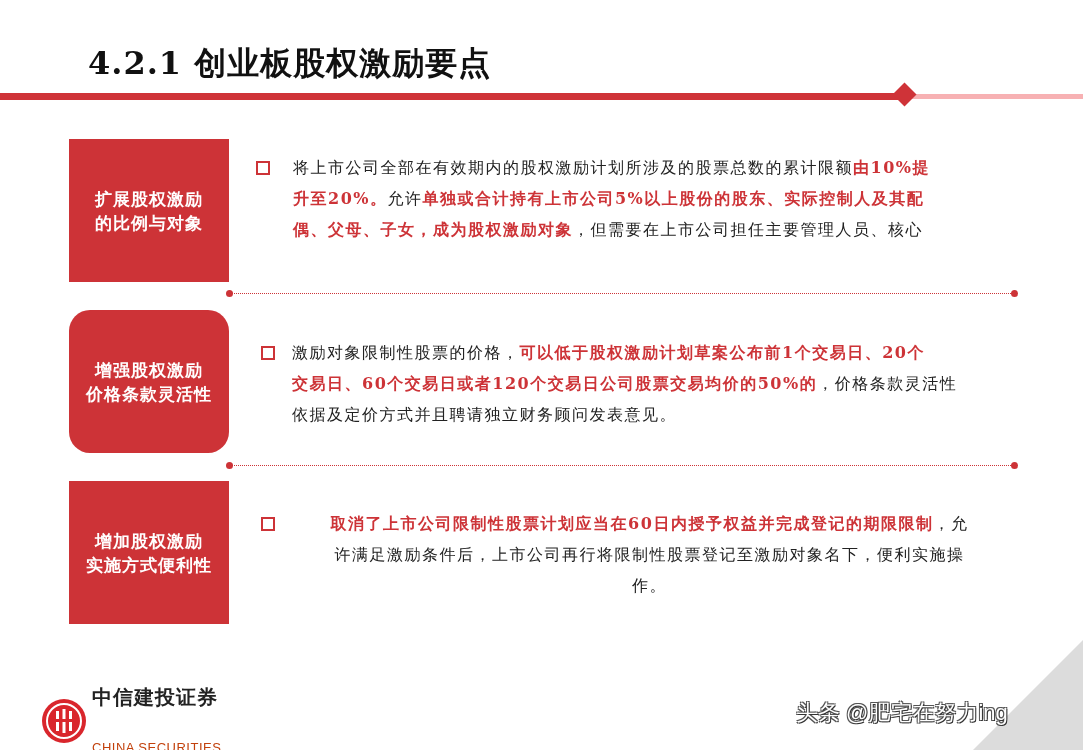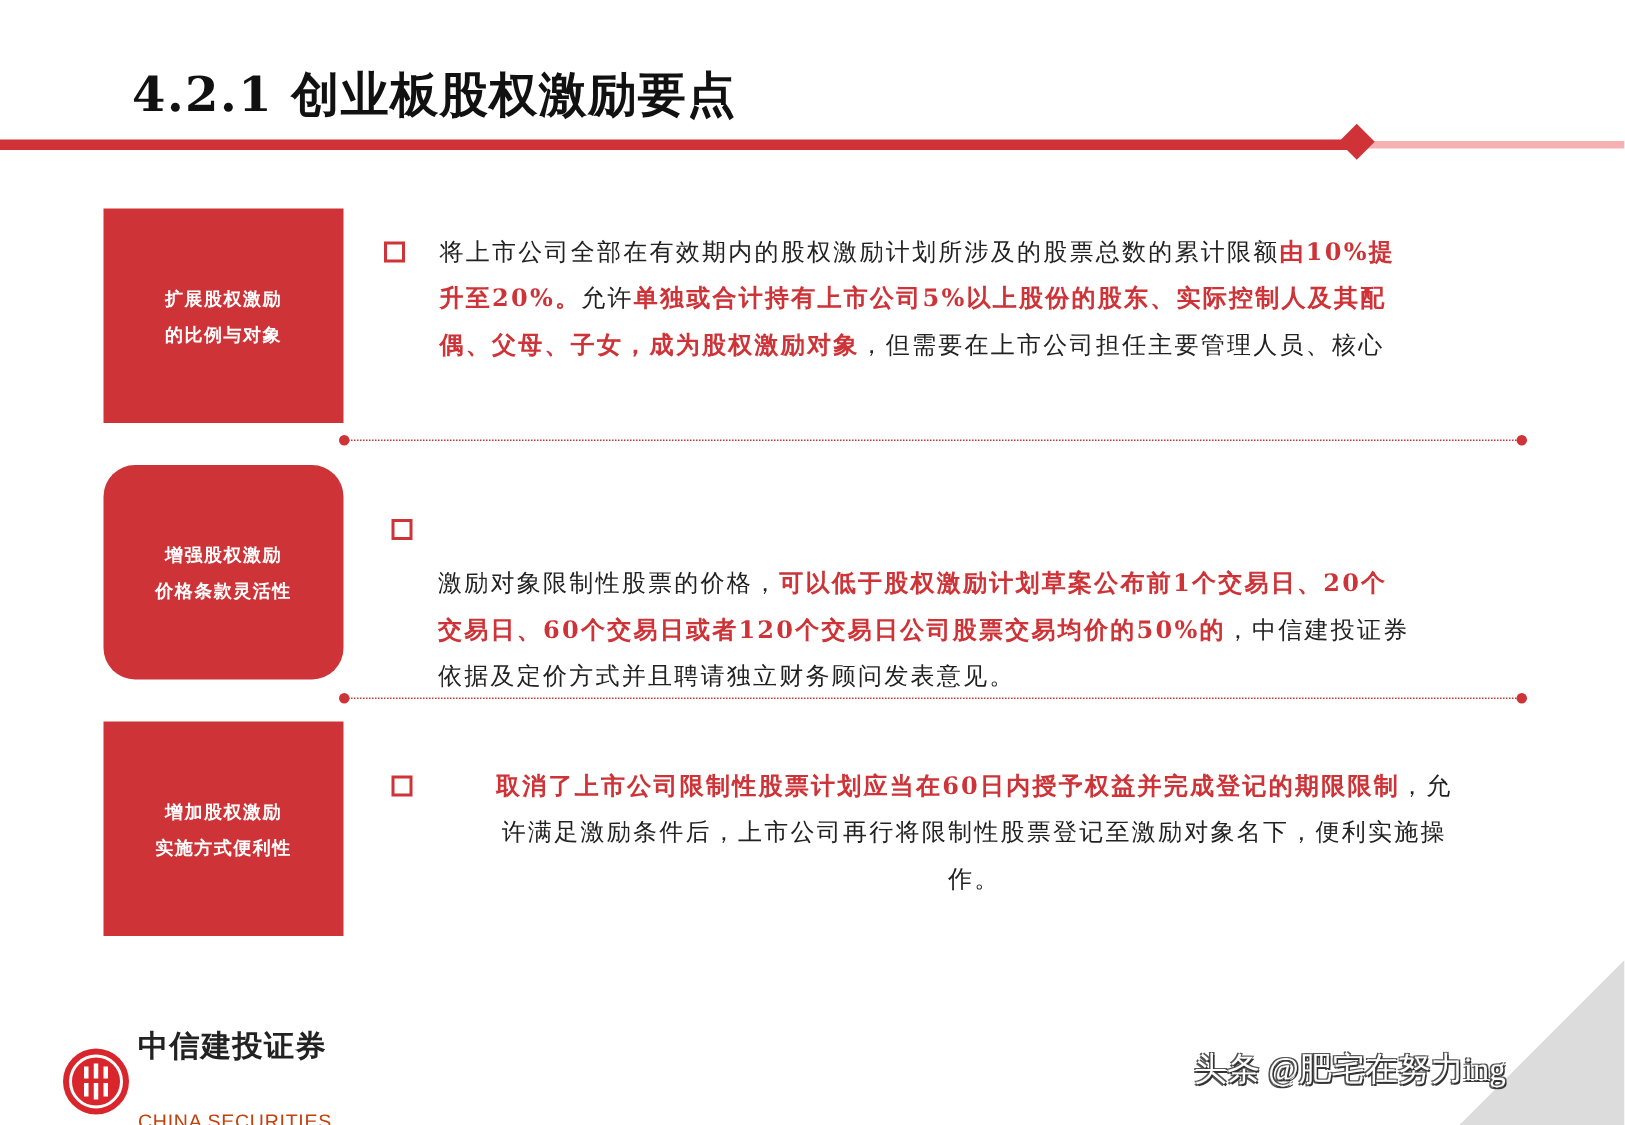--- a/index.html
+++ b/index.html
@@ -19,21 +19,21 @@
   }
   .rule-diamond {
     position: absolute; left: 896px; top: 86px; width: 17px; height: 17px;
     background: #cf3338; transform: rotate(45deg);
   }
 
   .label-box {
     position: absolute; left: 69px; width: 160px; height: 143px;
     background: #cd3337; color: #fff;
     display: flex; align-items: center; justify-content: center; flex-direction: column;
-    font-size: 12px; font-weight: bold; line-height: 24px; text-align: left;
+    font-size: 17px; font-weight: bold; line-height: 24px; text-align: left;
     letter-spacing: 1px;
   }
 
   .bullet {
     position: absolute; width: 14px; height: 14px; border: 2.5px solid #cd3337; background: #fff;
   }
   .text {
     position: absolute; font-size: 16px; line-height: 31px; letter-spacing: 1.5px; color: #222;
   }
   .hl { color: #cd3337; font-weight: bold; }
@@ -54,21 +54,21 @@
   .logo-text { margin-left: 6px; display: flex; flex-direction: column; }
   .logo-cn { font-family: "DejaVu Sans", sans-serif; font-weight: bold; font-size: 20px; color: #222; letter-spacing: 1px; line-height: 22px; }
   .logo-en { font-family: "Liberation Sans", sans-serif; font-size: 13px; color: #c2410c; letter-spacing: 0.5px; line-height: 16px; margin-top: 32px; }
 
   .corner {
     position: absolute; right: 0; bottom: 0; width: 0; height: 0;
     border-left: 110px solid transparent; border-bottom: 110px solid #dcdcdc;
   }
   .watermark {
     position: absolute; left: 796px; top: 698px;
-    font-family: Liberation Serif, serif; font-size: 22px; color: #fff;
+    font-family: Liberation Sans, sans-serif; font-size: 22px; color: #fff;
     text-shadow: 1px 1px 0 #333, -1px -1px 0 #555, 1px -1px 0 #555, -1px 1px 0 #555;
   }
 </style>
 </head>
 <body>
 
 <div class="title">4.2.1 创业板股权激励要点</div>
 <div class="rule-dark"></div>
 <div class="rule-light"></div>
 <div class="rule-diamond"></div>
@@ -86,23 +86,23 @@
 
 <div class="sep" style="top:293px;"></div>
 <div class="sep-dot" style="left:226px; top:290px;"></div>
 <div class="sep-dot" style="left:1011px; top:290px;"></div>
 
 <div class="label-box" style="top:310px;border-radius:21px;">
   <div>增强股权激励</div>
   <div>价格条款灵活性</div>
 </div>
 <div class="bullet" style="left:261px; top:346px;"></div>
-<div class="text" id="sec1" style="left:292px; top:337px; width:715px;margin-top:36px;">
+<div class="text" id="sec1" style="left:292px; top:337px; width:715px;">
     <div><span>激励对象限制性股票的价格，</span><span class="hl">可以低于股权激励计划草案公布前1个交易日、20个</span></div>
-    <div><span class="hl">交易日、60个交易日或者120个交易日公司股票交易均价的50%的</span><span>，中信建投证券</span></div>
+    <div><span class="hl">交易日、60个交易日或者120个交易日公司股票交易均价的50%的</span><span>，价格条款灵活性</span></div>
     <div><span>依据及定价方式并且聘请独立财务顾问发表意见。</span></div>
   </div>
 
 <div class="sep" style="top:465px;"></div>
 <div class="sep-dot" style="left:226px; top:462px;"></div>
 <div class="sep-dot" style="left:1011px; top:462px;"></div>
 
 <div class="label-box" style="top:481px;">
   <div>增加股权激励</div>
   <div>实施方式便利性</div>

